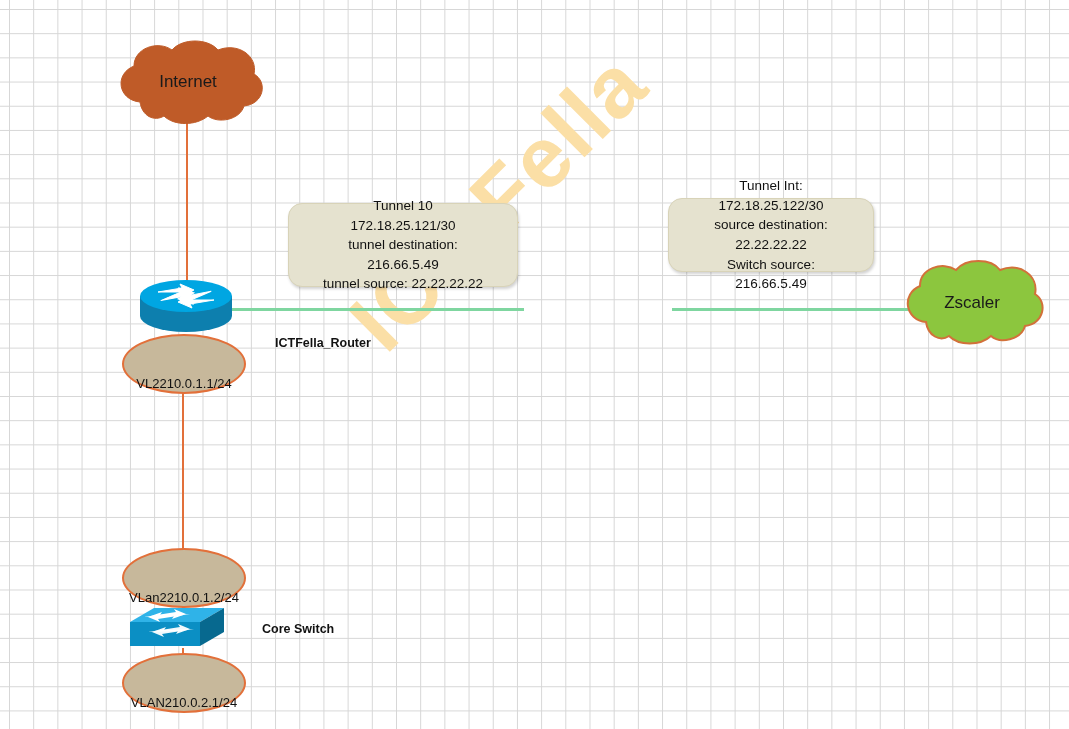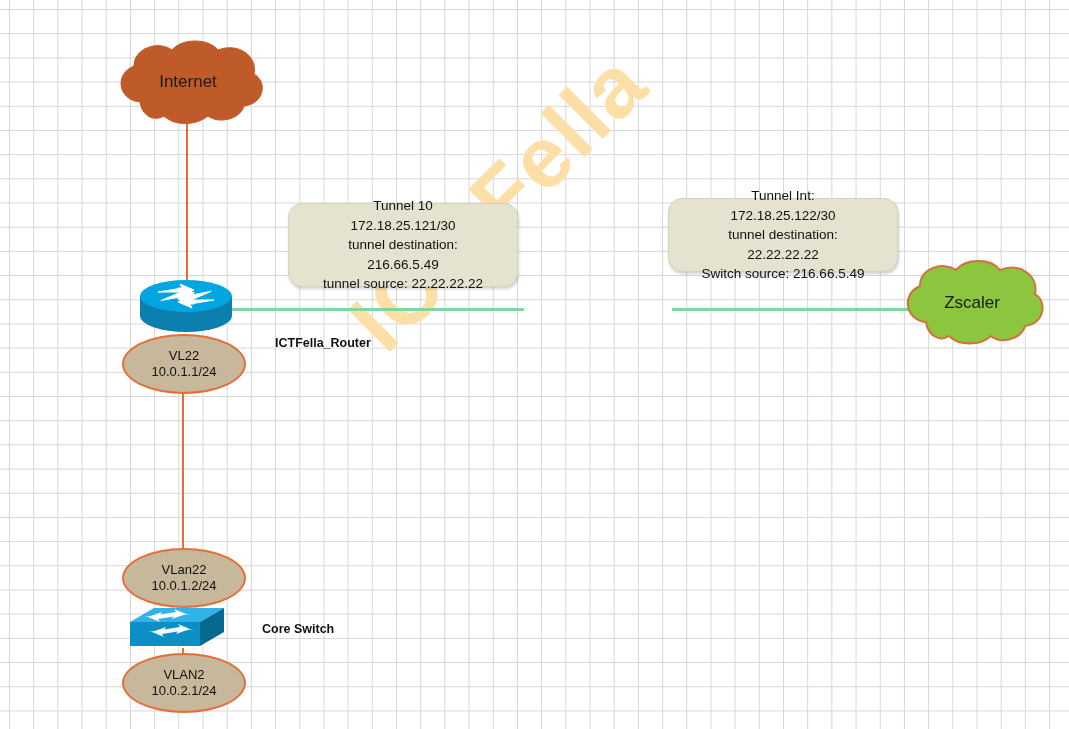--- a/index.html
+++ b/index.html
@@ -64,22 +64,22 @@
     pointer-events: none;
   }
 
   
   .ellipse-node {
     position: absolute;
     border: 2px solid #e2703a;
     background: #c7b89b;
     border-radius: 50%;
     display: flex;
-    flex-direction: column;
-    align-items: center;
+    flex-direction: row;
+    align-items: flex-end;
     justify-content: center;
     font-size: 13px;
     color: #111;
     line-height: 1.25;
     font-family: "Liberation Sans", sans-serif;
   }
 
   
   .callout {
     position: absolute;
@@ -243,19 +243,19 @@
 
   <div class="plain-label bold" style="left:246px; top:621px; text-align:left;">Core Switch</div>
 
   <div class="callout" style="left:288px; top:203px; width:230px; height:84px;">
     <div>Tunnel 10</div>
     <div>172.18.25.121/30</div>
     <div>tunnel destination: 216.66.5.49</div>
     <div>tunnel source: 22.22.22.22</div>
   </div>
 
-  <div class="callout" style="left:668px; top:198px; width:230px; height:74px;">
+  <div class="callout" style="left:668px; top:198px; width:206px; height:74px;">
     <div>Tunnel Int:  172.18.25.122/30</div>
-    <div>tunnel destination: 22.22.22.22</div>
+    <div>source destination: 22.22.22.22</div>
     <div>Switch source: 216.66.5.49</div>
   </div>
 
 </div>
 
 </body></html>

